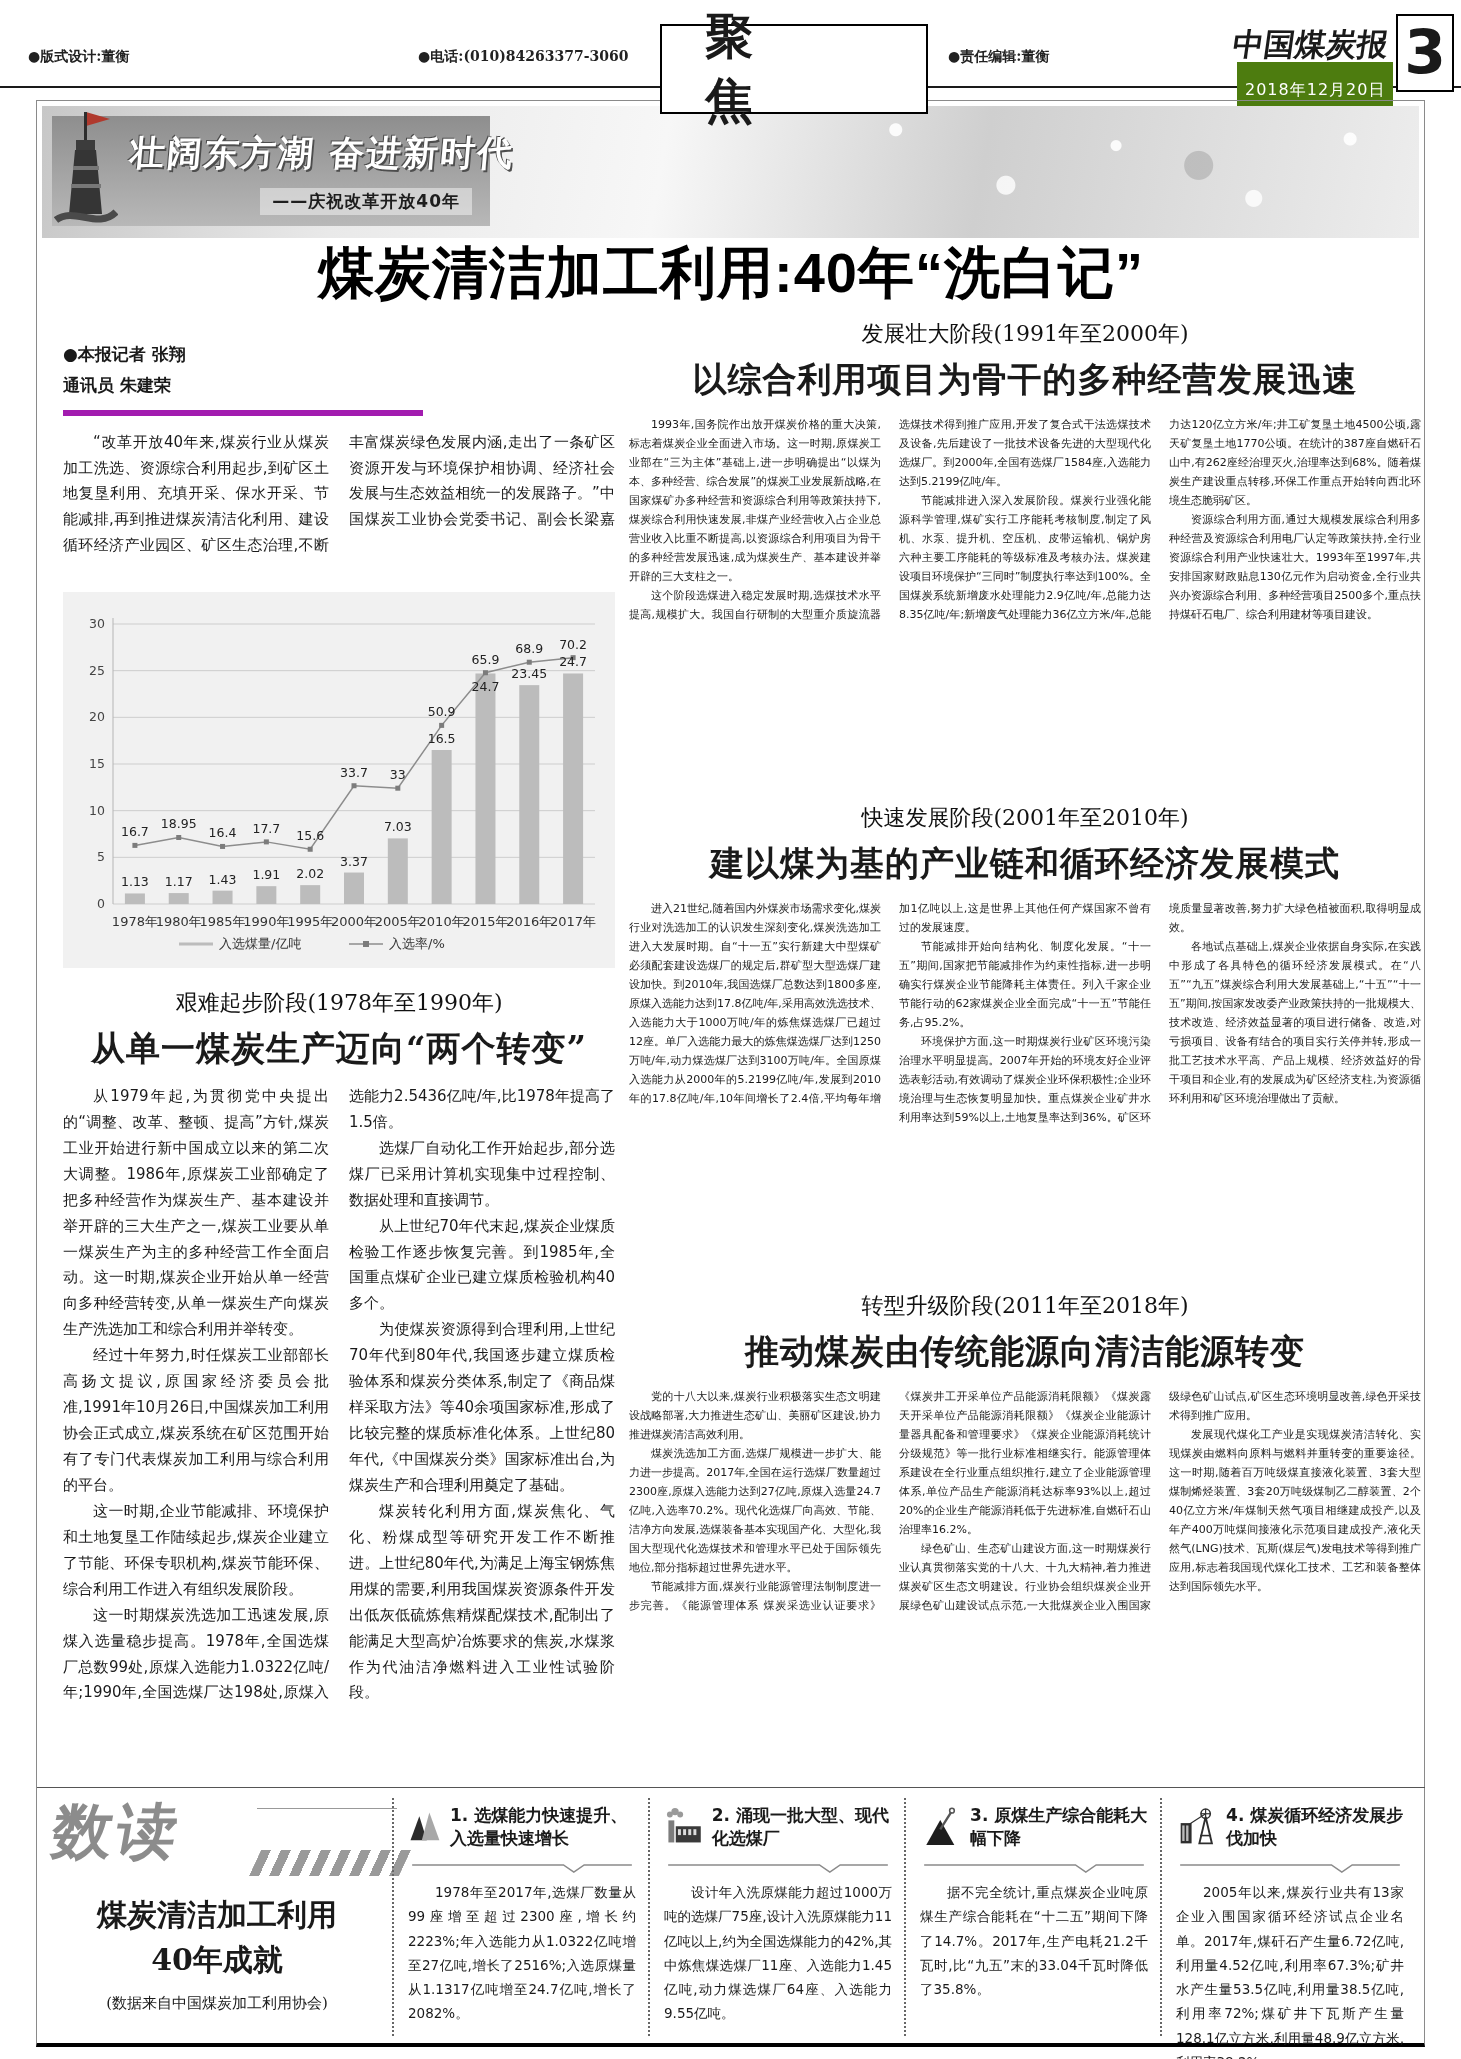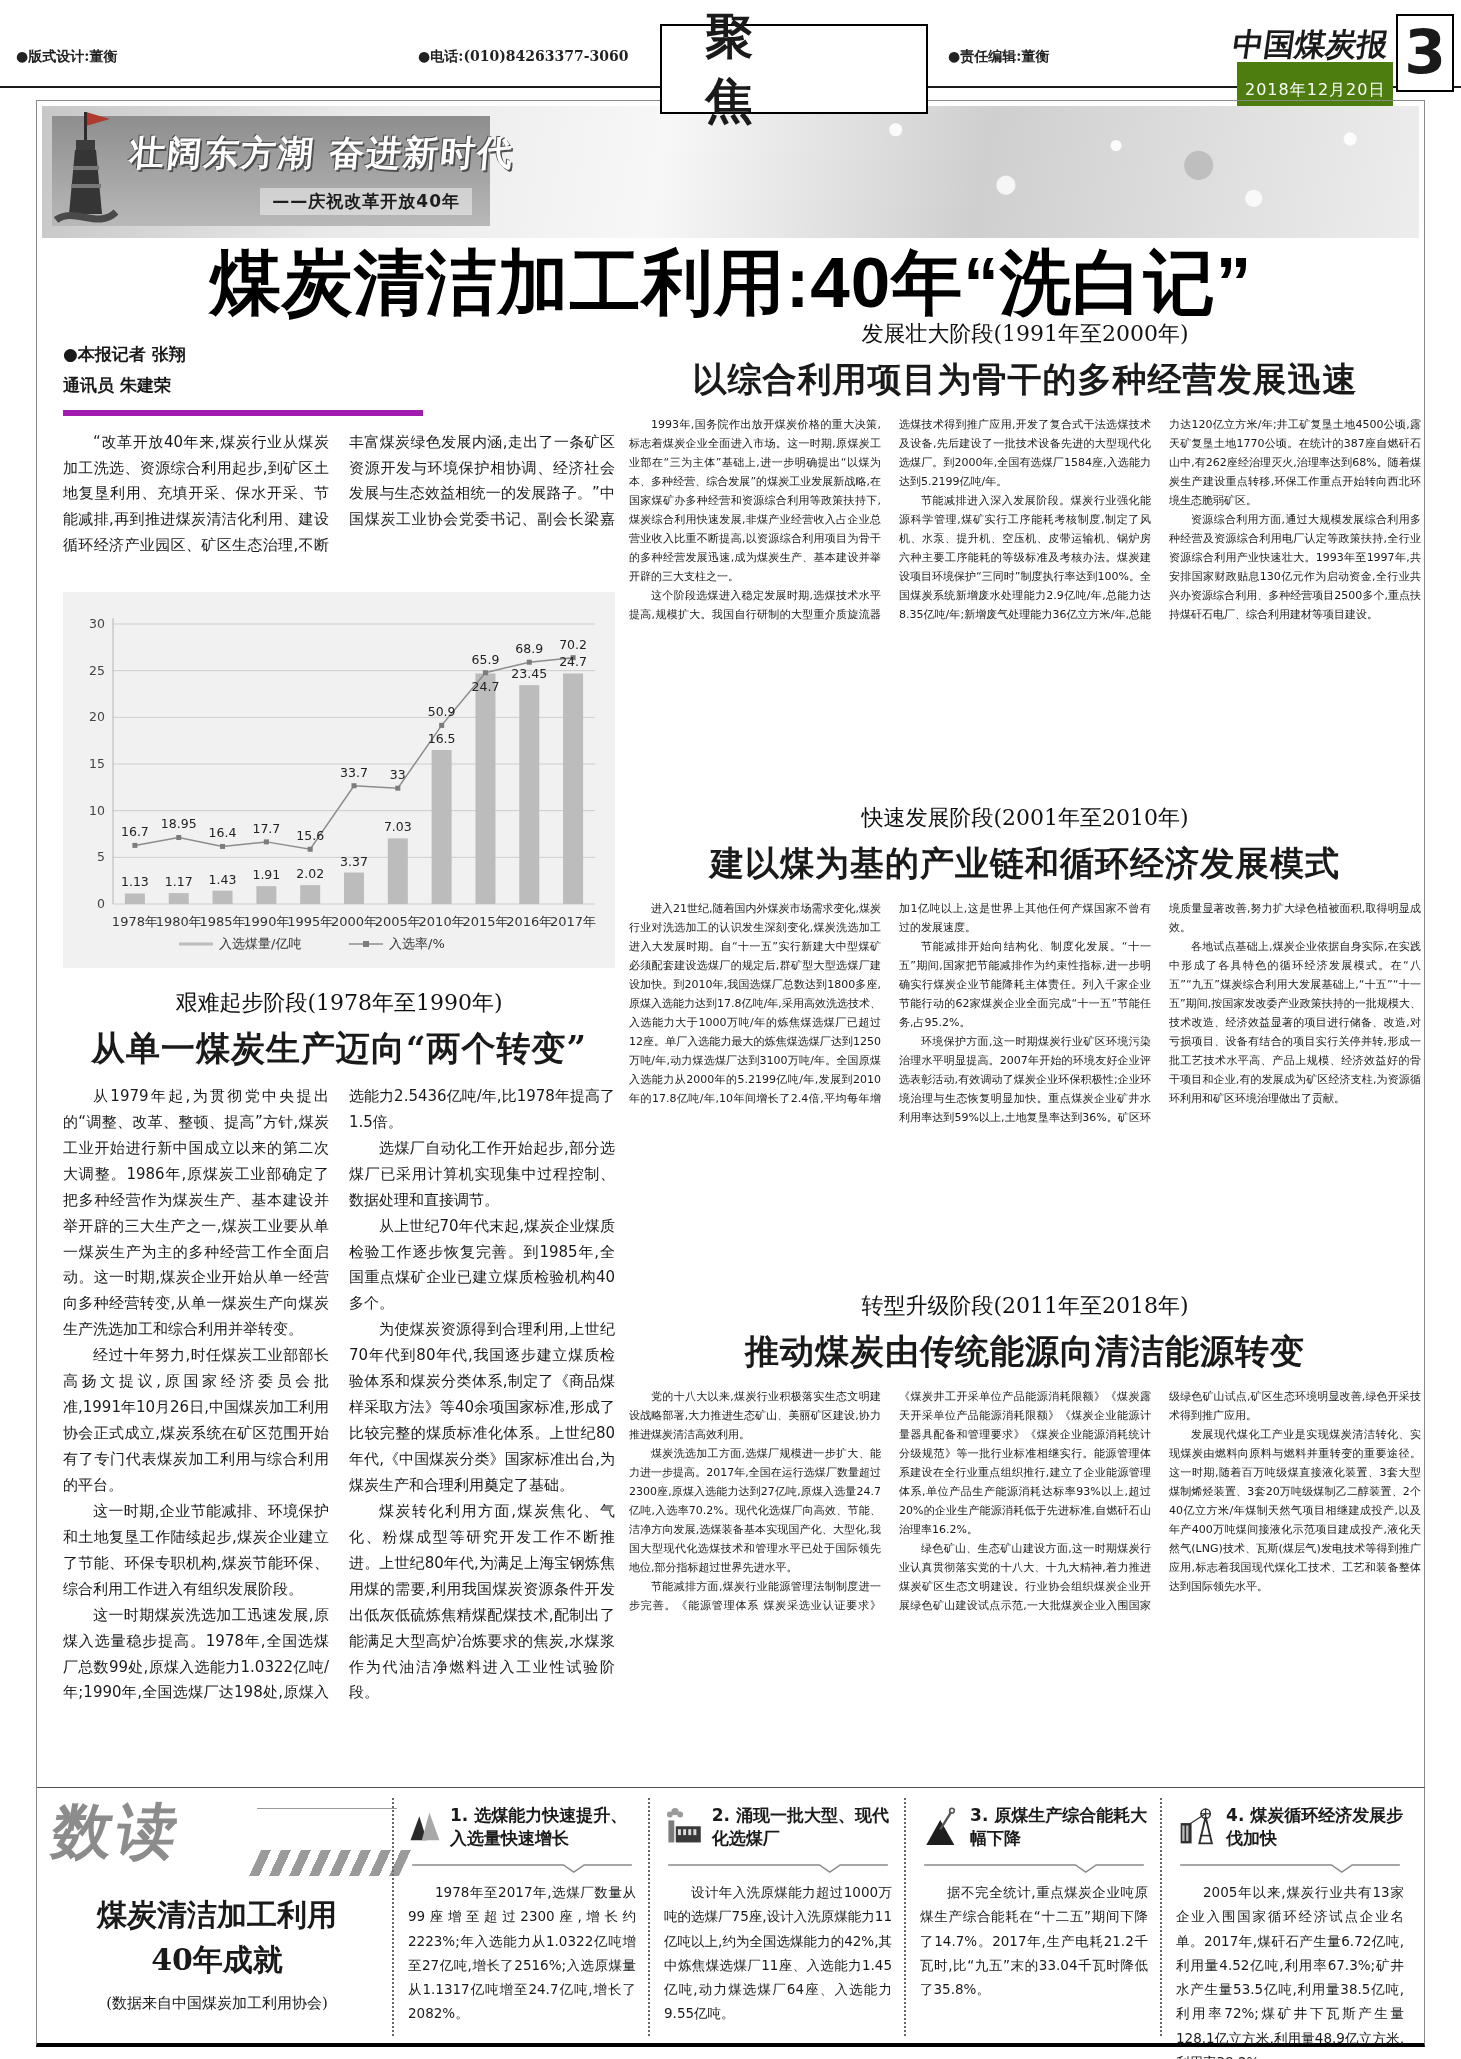--- a/index.html
+++ b/index.html
@@ -3,21 +3,21 @@
 <meta charset="utf-8">
 <style>
   html,body{margin:0;padding:0;background:#e9e9e9;}
   .page{position:relative;width:1461px;height:2059px;background:#fff;margin:0 auto;
         font-family:"DejaVu Sans",sans-serif;color:#1a1a1a;overflow:hidden;}
   
   .masthead{position:absolute;left:0;top:0;width:100%;height:100px;}
   .mast-rule{position:absolute;left:0;top:86px;width:100%;border-top:2px solid #1a1a1a;}
   .cred{position:absolute;top:48px;font-size:14px;font-weight:bold;color:#222;
         font-family:"DejaVu Serif",serif;}
-  .cred-design{left:16px;} .cred-phone{left:418px;} .cred-editor{left:948px;}
+  .cred-design{left:28px;} .cred-phone{left:418px;} .cred-editor{left:948px;}
   .jujiao{position:absolute;left:660px;top:24px;width:268px;height:90px;background:#fff;
           border:2px solid #000;z-index:2;display:flex;align-items:center;justify-content:center;
           font-size:48px;font-weight:900;font-family:Liberation Sans, sans-serif;letter-spacing:0.9em;
           padding-left:0.9em;box-sizing:border-box;}
   .paper-name{position:absolute;left:1233px;top:24px;width:160px;font-size:31px;font-weight:900;
           font-family:"DejaVu Serif",serif;transform:skewX(-8deg);white-space:nowrap;}
   .issue-date{position:absolute;left:1237px;top:62px;background:#4d7c0f;color:#fff;
           font-size:16px;padding:18px 8px;letter-spacing:1px;}
   .pageno{position:absolute;left:1396px;top:14px;width:54px;height:74px;border:2px solid #000;
           background:#fff;z-index:3;font-size:60px;font-weight:bold;text-align:center;line-height:72px;}
@@ -37,21 +37,21 @@
   .slogan-block{position:absolute;left:10px;top:10px;width:438px;height:110px;
      background:linear-gradient(180deg,#8e8e8e,#b8b8b8);}
   .lighthouse{position:absolute;left:2px;top:-6px;}
   .slogan{position:absolute;left:78px;top:14px;font-size:35px;font-weight:900;color:#fff;
      font-family:"DejaVu Serif",serif;letter-spacing:2px;white-space:nowrap;
      text-shadow:2px 2px 0 #4d4d4d,-1px -1px 0 #4d4d4d;transform:skewX(-5deg);}
   .sub-slogan{position:absolute;right:18px;top:72px;font-size:17px;font-weight:bold;color:#1d1d1d;
      background:rgba(255,255,255,.45);padding:2px 12px;letter-spacing:1px;}
   
   .headline{position:absolute;left:60px;top:135px;width:1268px;margin:0;text-align:center;
-     font-size:71px;font-weight:900;letter-spacing:1px;color:#000;
+     font-size:56px;font-weight:900;letter-spacing:1px;color:#000;
      font-family:"Liberation Sans","DejaVu Sans",sans-serif;}
   
   .left-col{position:absolute;left:26px;top:238px;width:552px;}
   .byline{width:360px;font-size:17px;font-weight:bold;line-height:1.85;
      font-family:"DejaVu Serif",serif;border-bottom:6px solid #a21caf;padding-bottom:8px;}
   .intro{margin-top:14px;height:152px;overflow:hidden;column-count:2;column-gap:20px;
      font-size:15px;line-height:1.72;text-align:justify;}
   .para{margin:0;text-indent:2em;}
   .chart-title{margin-top:16px;text-align:center;font-size:23px;font-weight:900;
      font-family:"DejaVu Sans",sans-serif;}

